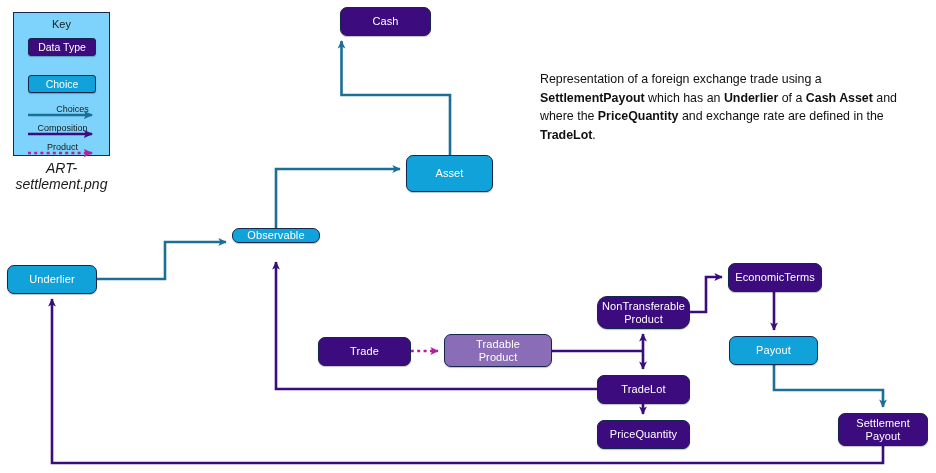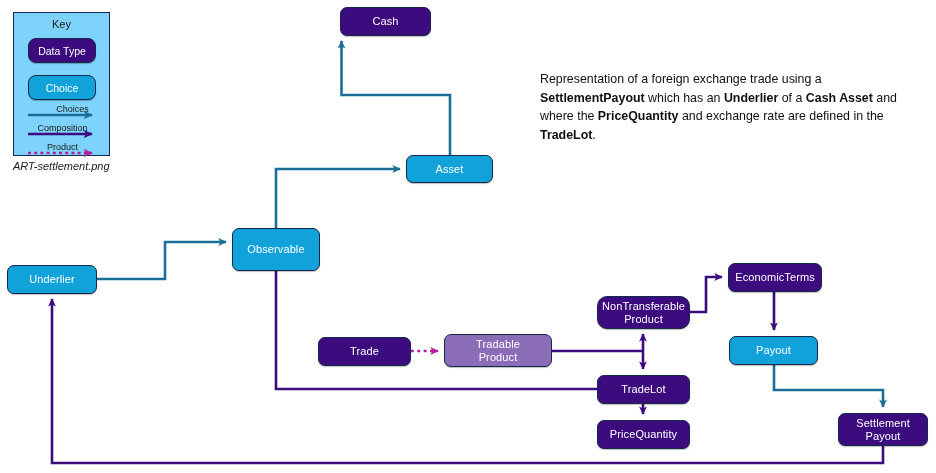--- a/index.html
+++ b/index.html
@@ -63,22 +63,22 @@
   #key-title {
     text-align: center;
     font-size: 11px;
     color: #1a1a1a;
     margin-top: 5px;
   }
   .key-chip {
     position: absolute;
     left: 14px;
     width: 68px;
-    height: 25px;
-    border-radius: 8px;
+    height: 18px;
+    border-radius: 3px;
     border: 1.5px solid #15274d;
     box-sizing: border-box;
     display: flex;
     align-items: center;
     justify-content: center;
     font-size: 10.5px;
     color: #ffffff;
     box-shadow: 0 1px 1px rgba(0,0,0,0.25);
   }
   #key-chip-datatype { top: 25px; background: #3c0b7d; }
@@ -94,22 +94,22 @@
   }
   #key-lbl-choices     { top: 91px; padding-left: 10px; }
   #key-lbl-composition { top: 110px; }
   #key-lbl-extends     { top: 129px; }
 
   #key-caption {
     position: absolute;
     left: 13px;
     top: 160px;
     width: 97px;
-    text-align: left;
-    font-size: 11px;
+    text-align: center;
+    font-size: 14px;
     font-style: italic;
     color: #1a1a1a;
   }
 
   
   #description {
     position: absolute;
     left: 540px;
     top: 70px;
     width: 372px;
@@ -199,24 +199,24 @@
   </div>
 
   <div id="key-caption">ART-settlement.png</div>
 
   <div id="description"><span>Representation of a foreign exchange trade using a </span><b>SettlementPayout</b><span> which has an </span><b>Underlier</b><span> of a </span><b>Cash Asset</b><span> and where the </span><b>PriceQuantity</b><span> and exchange rate are defined in the </span><b>TradeLot</b><span>.</span></div>
 
   <div id="node-layer">
       <div class="node datatype" style="left: 300px; top: 7px; width: 91px; height: 29px; margin-left: 40px;">
         <span>Cash</span>
       </div>
-      <div class="node choice" style="left: 406px; top: 155px; width: 87px; height: 28px;">
+      <div class="node choice" style="left: 406px; top: 155px; width: 87px; height: 37px;">
         <span>Asset</span>
       </div>
-      <div class="node choice" style="left: 232px; top: 228px; width: 88px; height: 43px;">
+      <div class="node choice" style="left: 232px; top: 228px; width: 88px; height: 15px;">
         <span>Observable</span>
       </div>
       <div class="node choice" style="left: 7px; top: 265px; width: 90px; height: 29px;">
         <span>Underlier</span>
       </div>
       <div class="node datatype" style="left: 318px; top: 337px; width: 93px; height: 29px;">
         <span>Trade</span>
       </div>
       <div class="node abstract" style="left: 444px; top: 334px; width: 108px; height: 33px;">
         <span>Tradable<br>Product</span>

